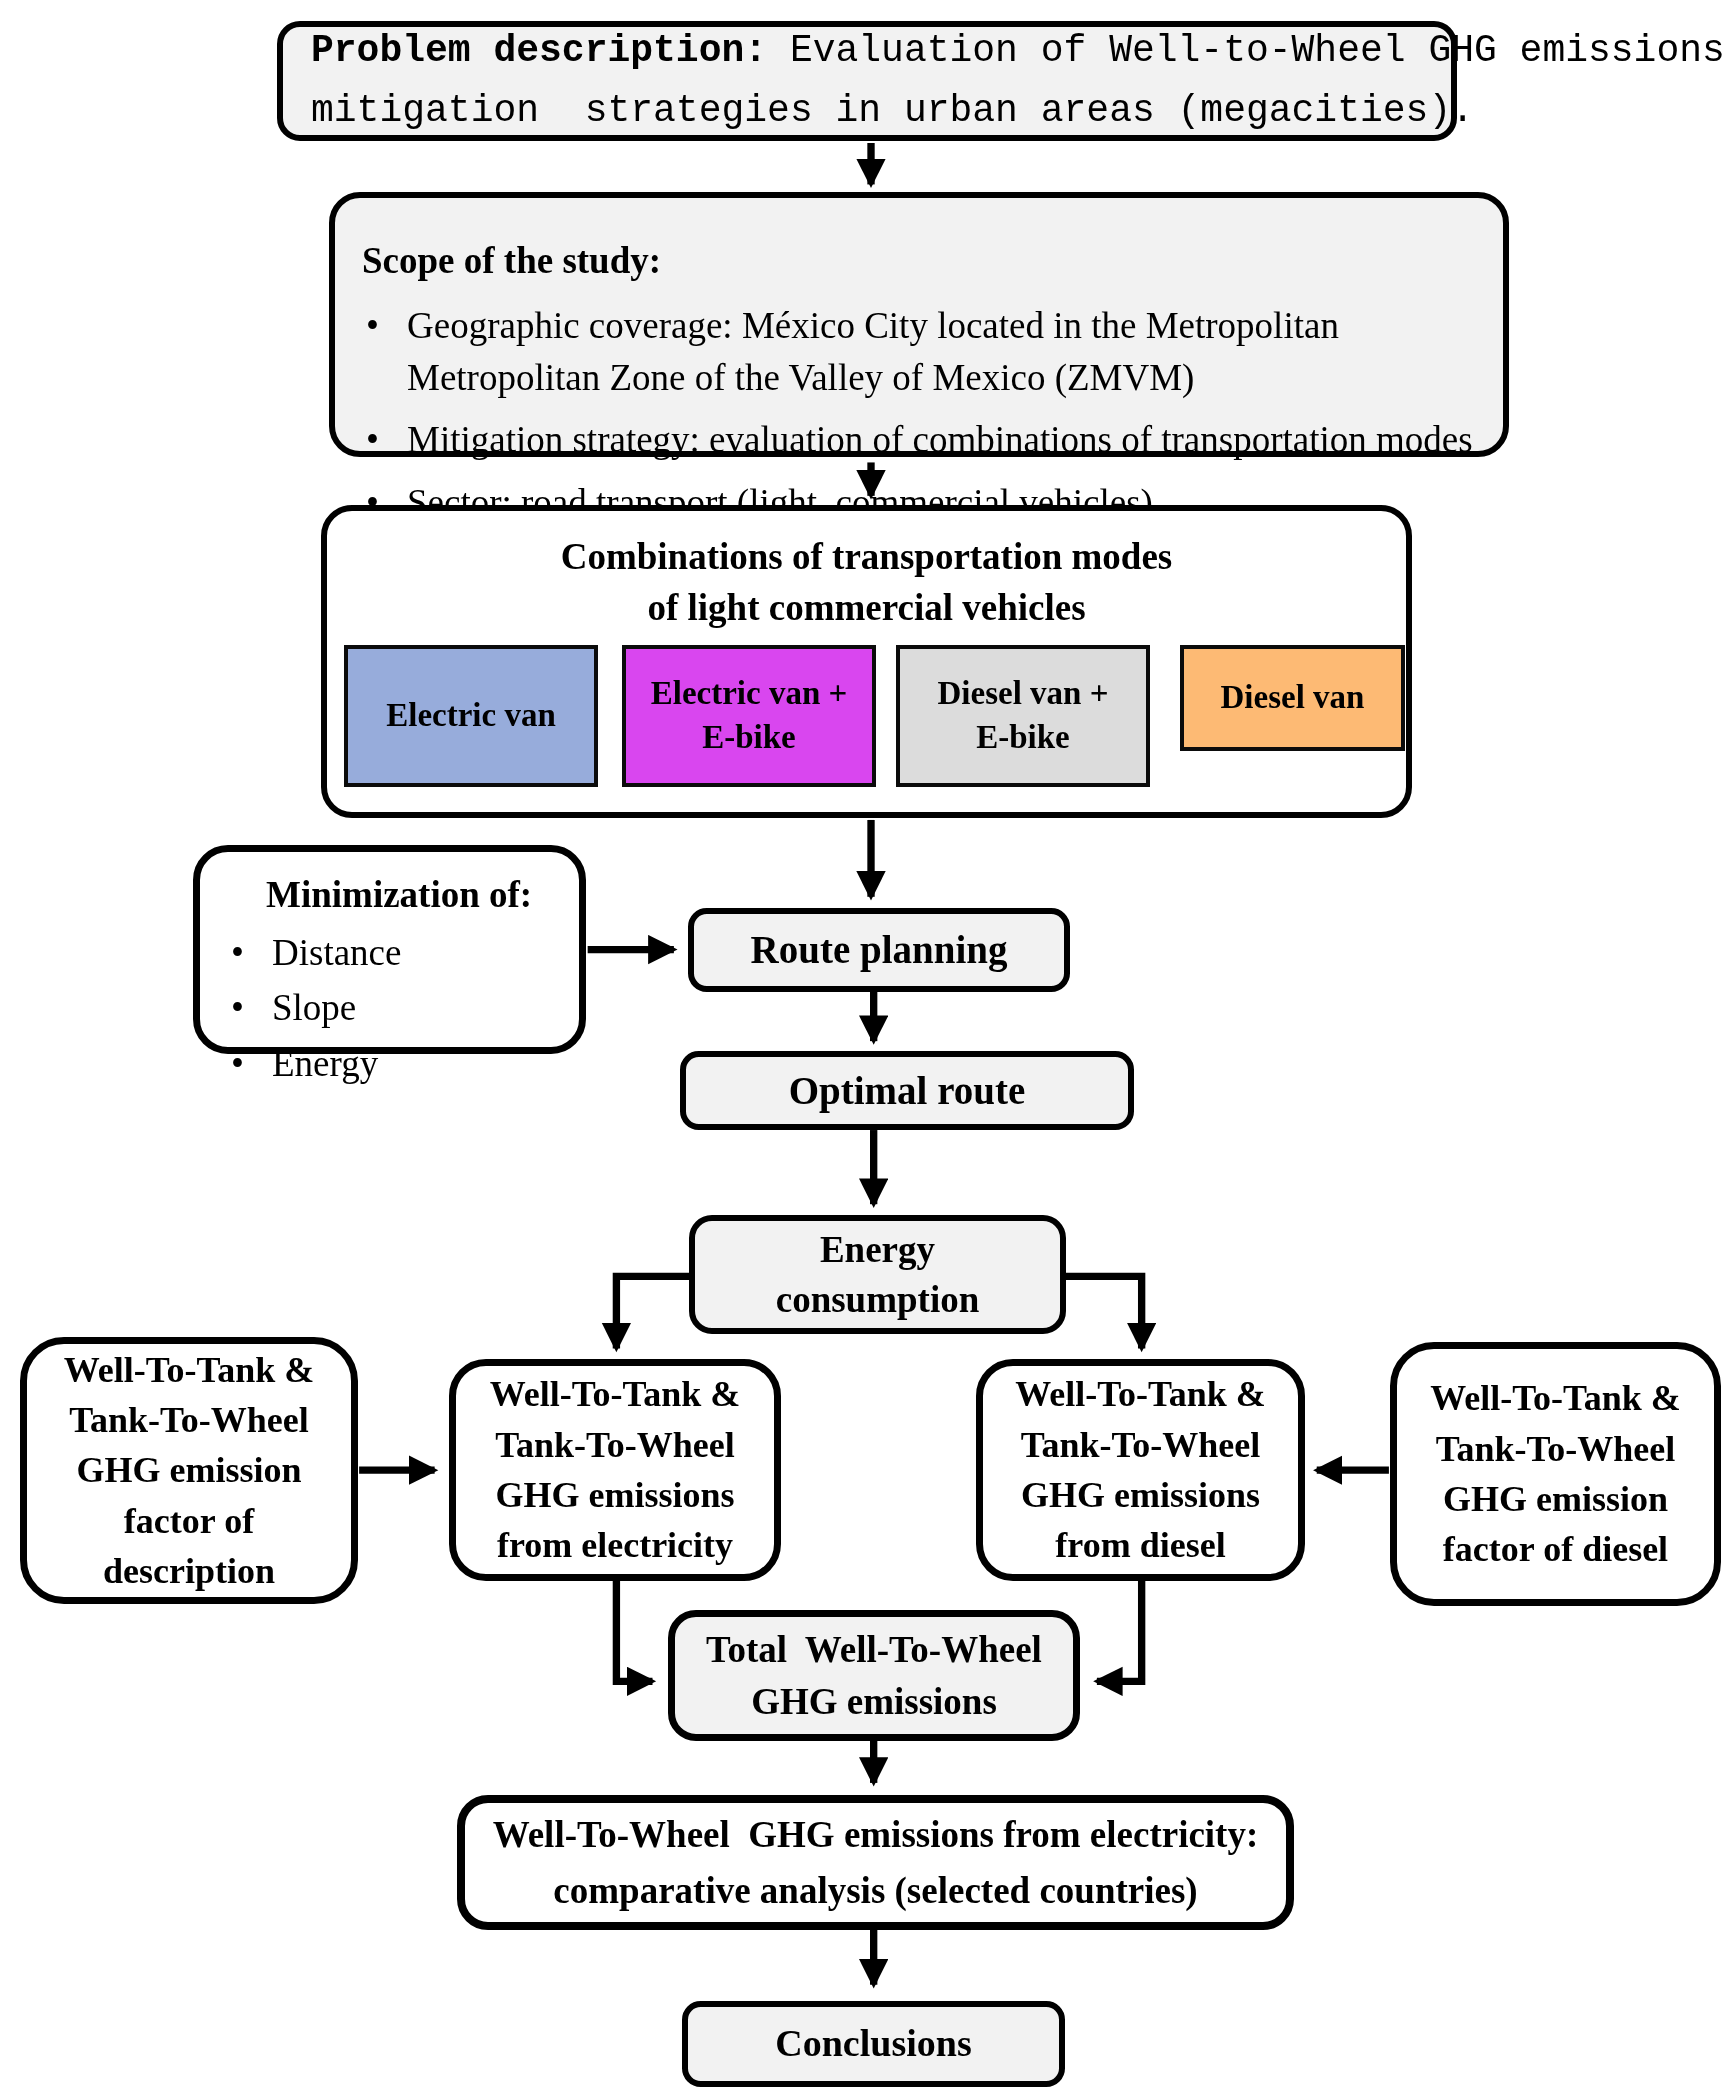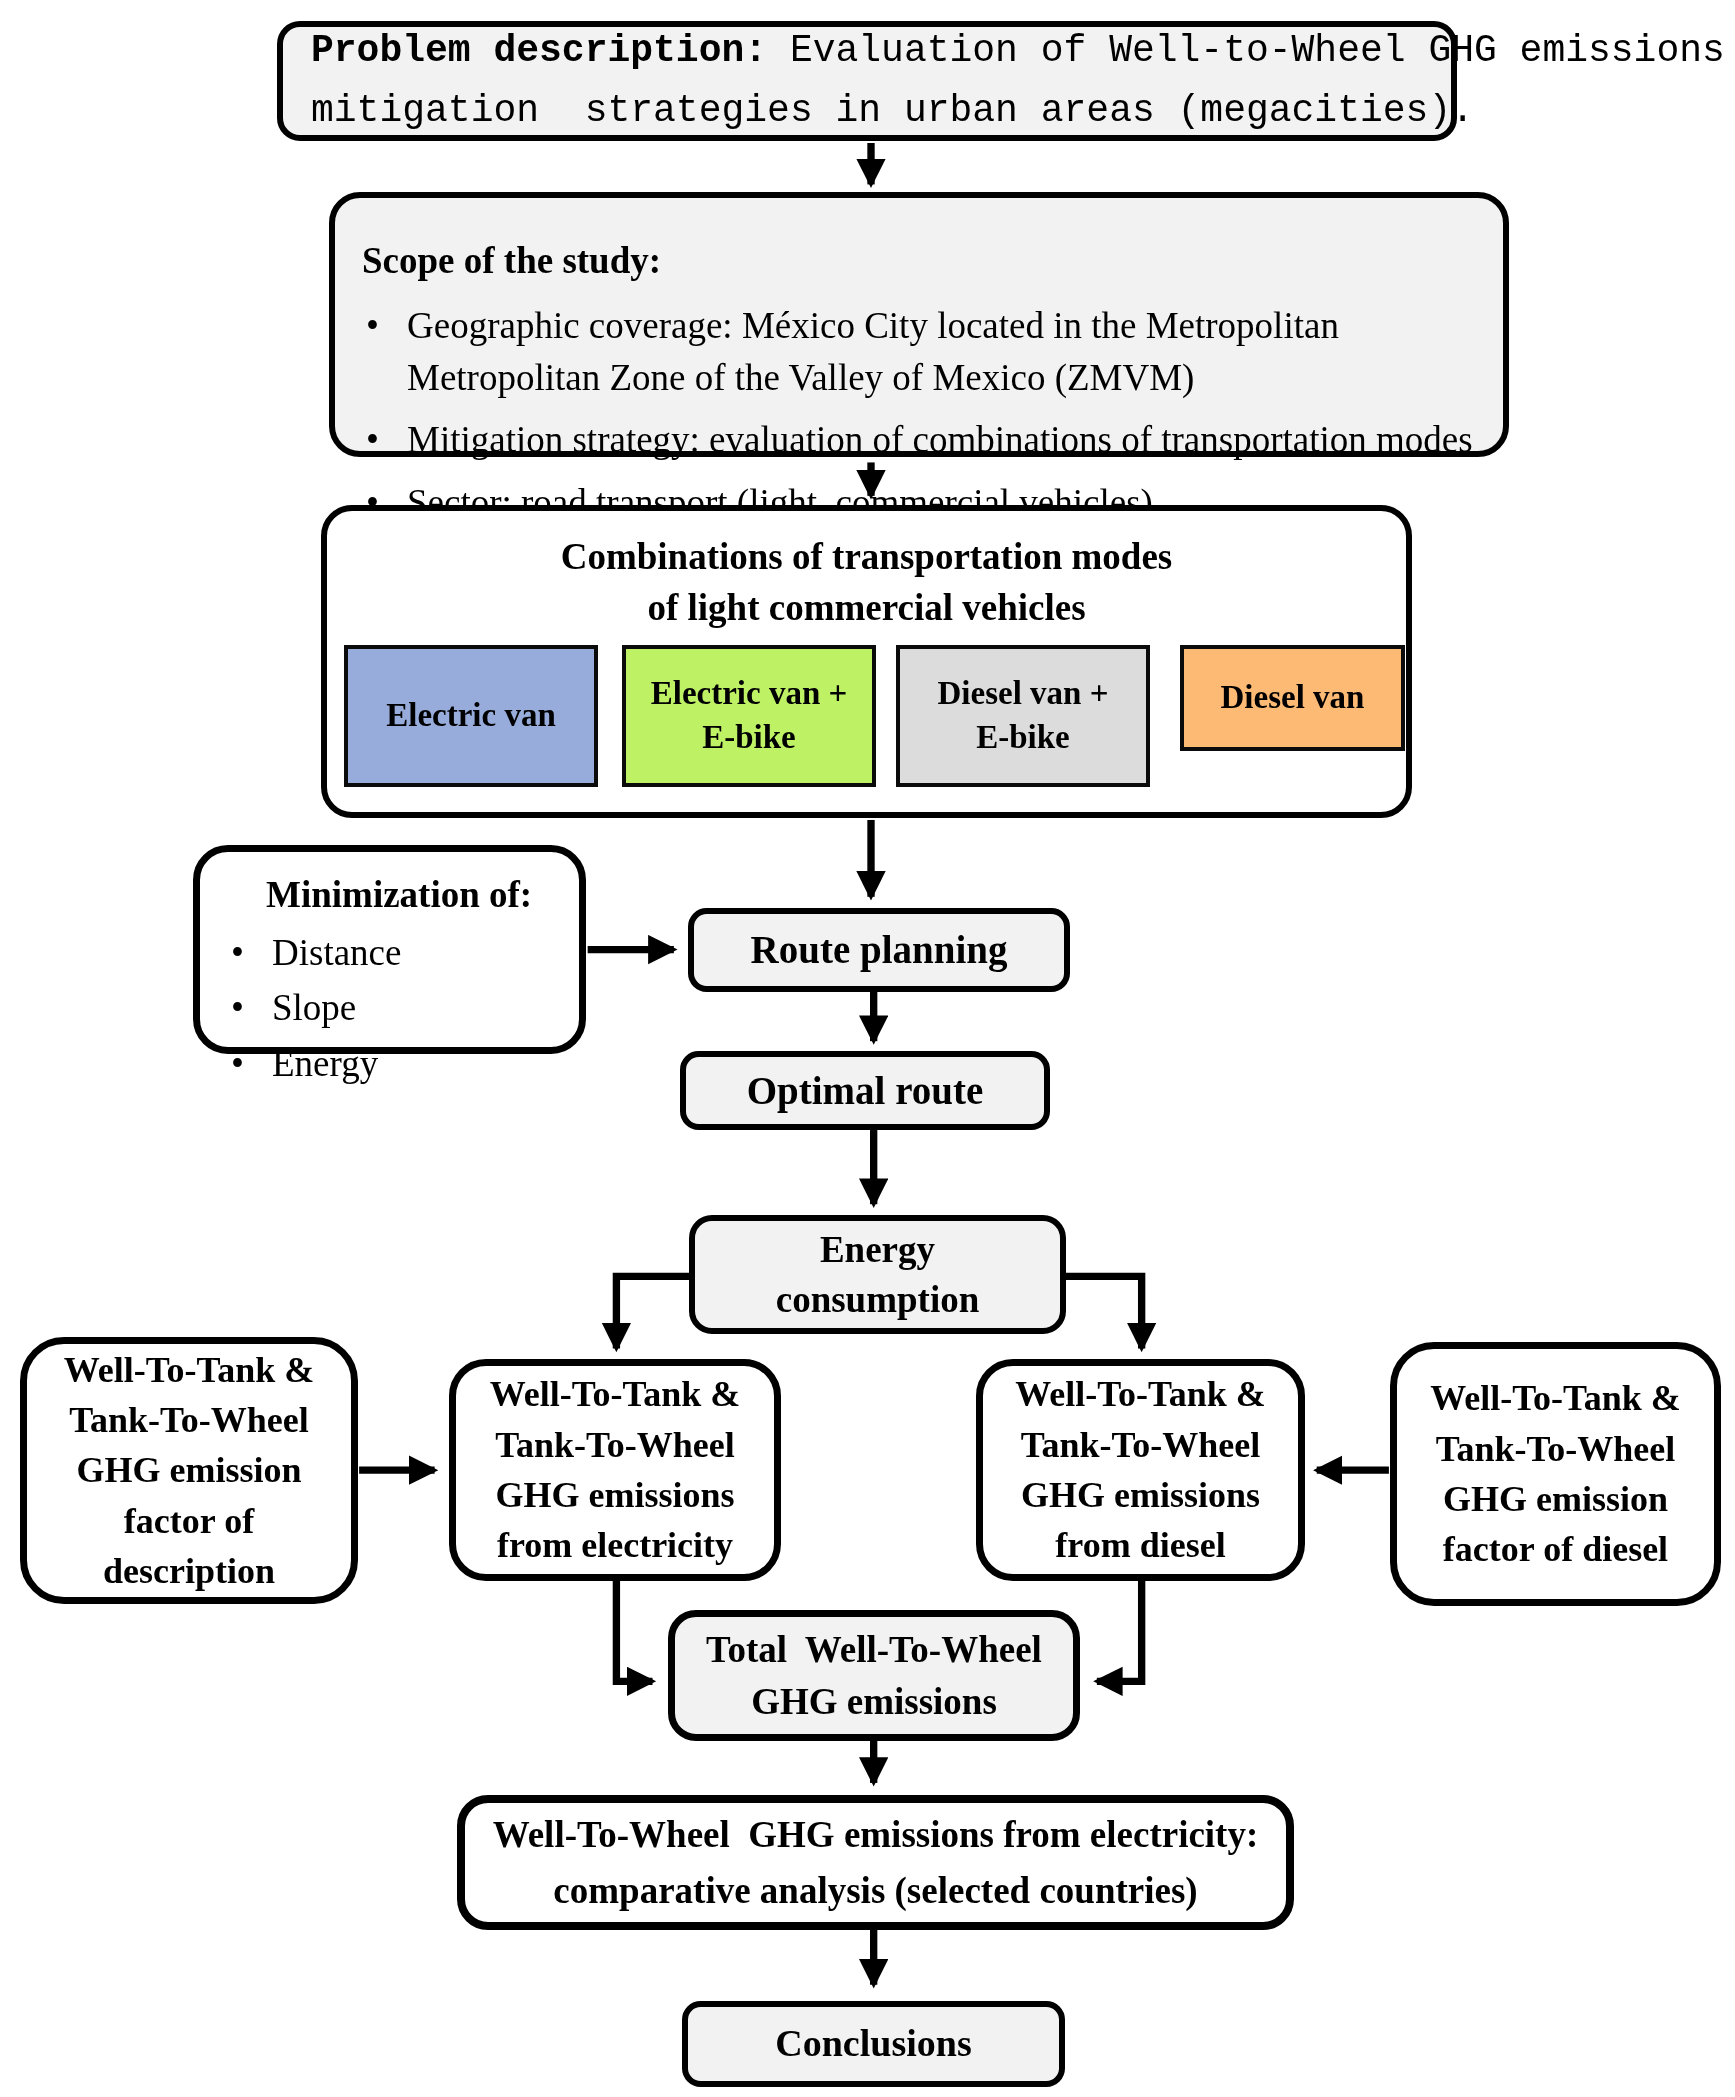--- a/index.html
+++ b/index.html
@@ -106,21 +106,21 @@
   </div>
 
   <div class="node white" style="left:321px;top:505px;width:1091px;height:313px;border-radius:31px;justify-content:flex-start;padding-top:20px;font-size:37px;line-height:1.38;">
     <div class="line">Combinations of transportation modes</div>
     <div class="line">of light commercial vehicles</div>
   </div>
 
   <div class="modebox" style="left: 344px; top: 645px; width: 254px; height: 142px; background: rgb(151, 172, 219);">
     <div class="line">Electric van</div>
   </div>
-  <div class="modebox" style="left: 622px; top: 645px; width: 254px; height: 142px; background: #bef264;">
+  <div class="modebox" style="left: 622px; top: 645px; width: 254px; height: 142px; background: #d946ef;">
     <div class="line">Electric van +</div>
     <div class="line">E-bike</div>
   </div>
   <div class="modebox" style="left: 896px; top: 645px; width: 254px; height: 142px; background: rgb(220, 220, 220);">
     <div class="line">Diesel van  +</div>
     <div class="line">E-bike</div>
   </div>
   <div class="modebox" style="left: 1180px; top: 645px; width: 225px; height: 106px; background: #fdba74;">
     <div class="line">Diesel van</div>
   </div>
@@ -140,21 +140,21 @@
         <span class="marker"></span>
         <span class="btext">Energy</span>
       </div>
     </div>
   </div>
 
   <div class="node" style="left:688px;top:908px;width:382px;height:84px;border:6.7px solid #000;border-radius:18.7px;font-size:39px;">
     <div class="line">Route planning</div>
   </div>
 
-  <div class="node" style="left:680px;top:1051px;width:370px;height:79px;border:6.7px solid #000;border-radius:18.7px;font-size:39px;">
+  <div class="node" style="left:680px;top:1051px;width:454px;height:79px;border:6.7px solid #000;border-radius:18.7px;font-size:39px;">
     <div class="line">Optimal route</div>
   </div>
 
   <div class="node" style="left:689px;top:1215px;width:377px;height:119px;border:6.7px solid #000;border-radius:23px;font-size:37px;line-height:1.35;">
     <div class="line">Energy</div>
     <div class="line">consumption</div>
   </div>
 
   <div class="node white" style="left:20px;top:1337px;width:338px;height:267px;border:7.4px solid #000;border-radius:44px;font-size:36px;line-height:1.4;">
     <div class="line">Well-To-Tank &amp;</div>

